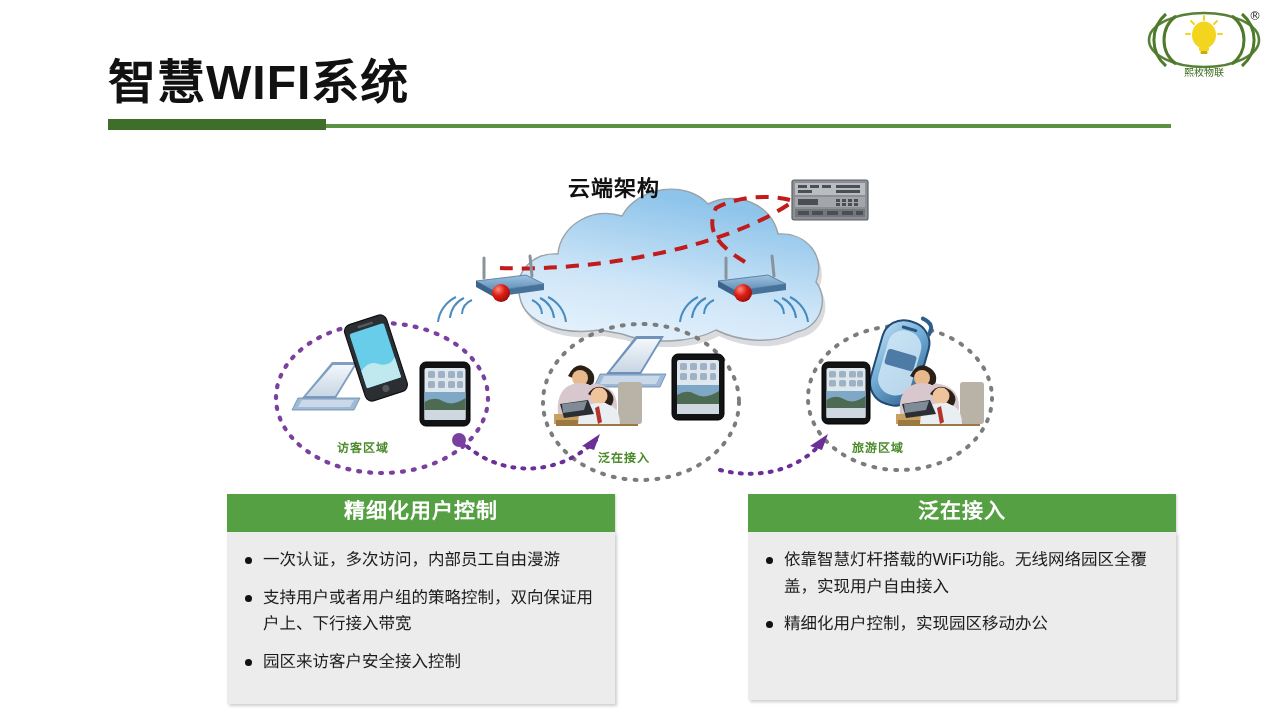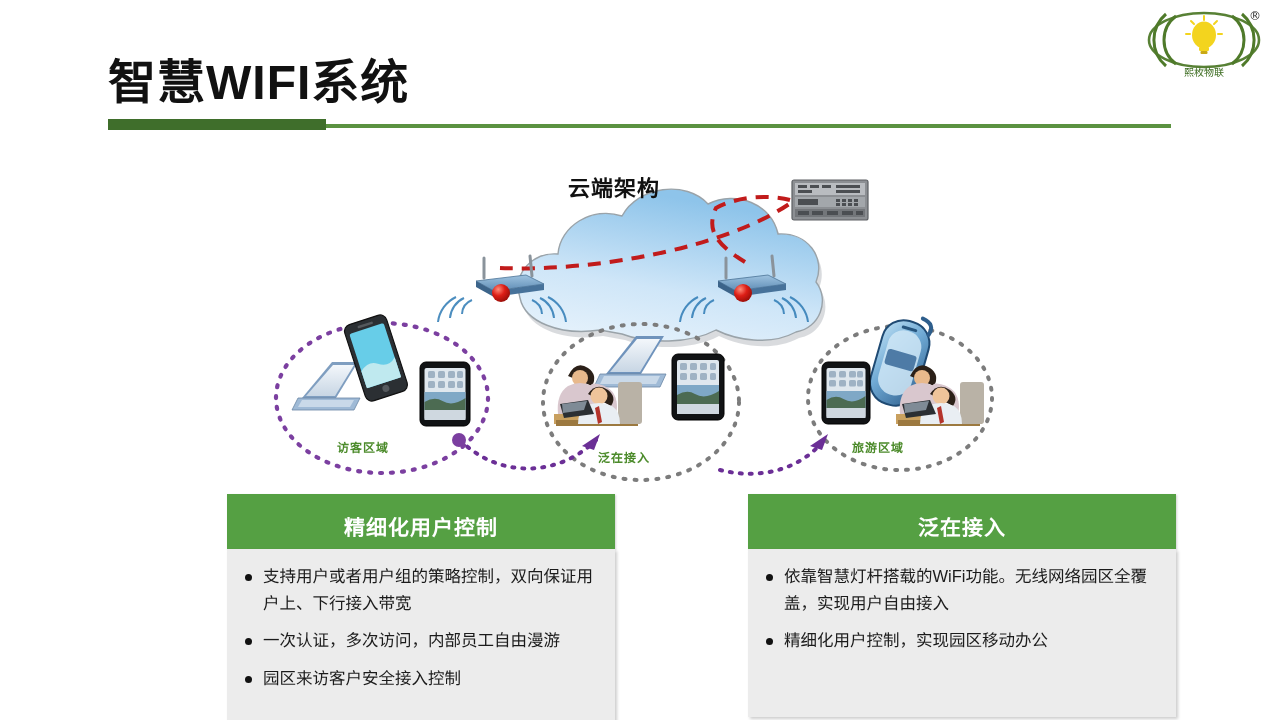--- a/index.html
+++ b/index.html
@@ -53,21 +53,21 @@
   .zone-label.z2{left:598px;top:308px;}
   .zone-label.z3{left:852px;top:298px;}
 
   
   .panel{position:absolute;top:494px;}
   .panel.left{left:227px;width:388px;}
   .panel.right{left:700px;width:428px;margin-left:48px;}
   .panel-head{
     background:#55A043;color:#ffffff;
     font-size:21px;font-weight:bold;text-align:center;
-    padding:17px 0 8px 0;letter-spacing:1px;
+    padding:0 0 8px 0;letter-spacing:1px;
     box-shadow:1px 1px 2px rgba(0,0,0,.18);
   }
   .panel-body{
     background:#ECECEC;
     box-shadow:2px 2px 3px rgba(0,0,0,.20);
     padding:14px 16px 18px 16px;
     min-height:150px;
     box-sizing:border-box;
   }
   .panel.left .panel-body{min-height:168px;}
@@ -399,22 +399,22 @@
 
     <div class="zone-label z1">访客区域</div>
     <div class="zone-label z2">泛在接入</div>
     <div class="zone-label z3">旅游区域</div>
   </div>
 
   <div class="panel left">
     <div class="panel-head">精细化用户控制</div>
     <div class="panel-body">
       <ul class="bullets">
+        <li>一次认证，多次访问，内部员工自由漫游</li>
         <li>支持用户或者用户组的策略控制，双向保证用户上、下行接入带宽</li>
-        <li>一次认证，多次访问，内部员工自由漫游</li>
         <li>园区来访客户安全接入控制</li>
       </ul>
     </div>
   </div>
 
   <div class="panel right">
     <div class="panel-head">泛在接入</div>
     <div class="panel-body">
       <ul class="bullets">
         <li>依靠智慧灯杆搭载的WiFi功能。无线网络园区全覆盖，实现用户自由接入</li>

